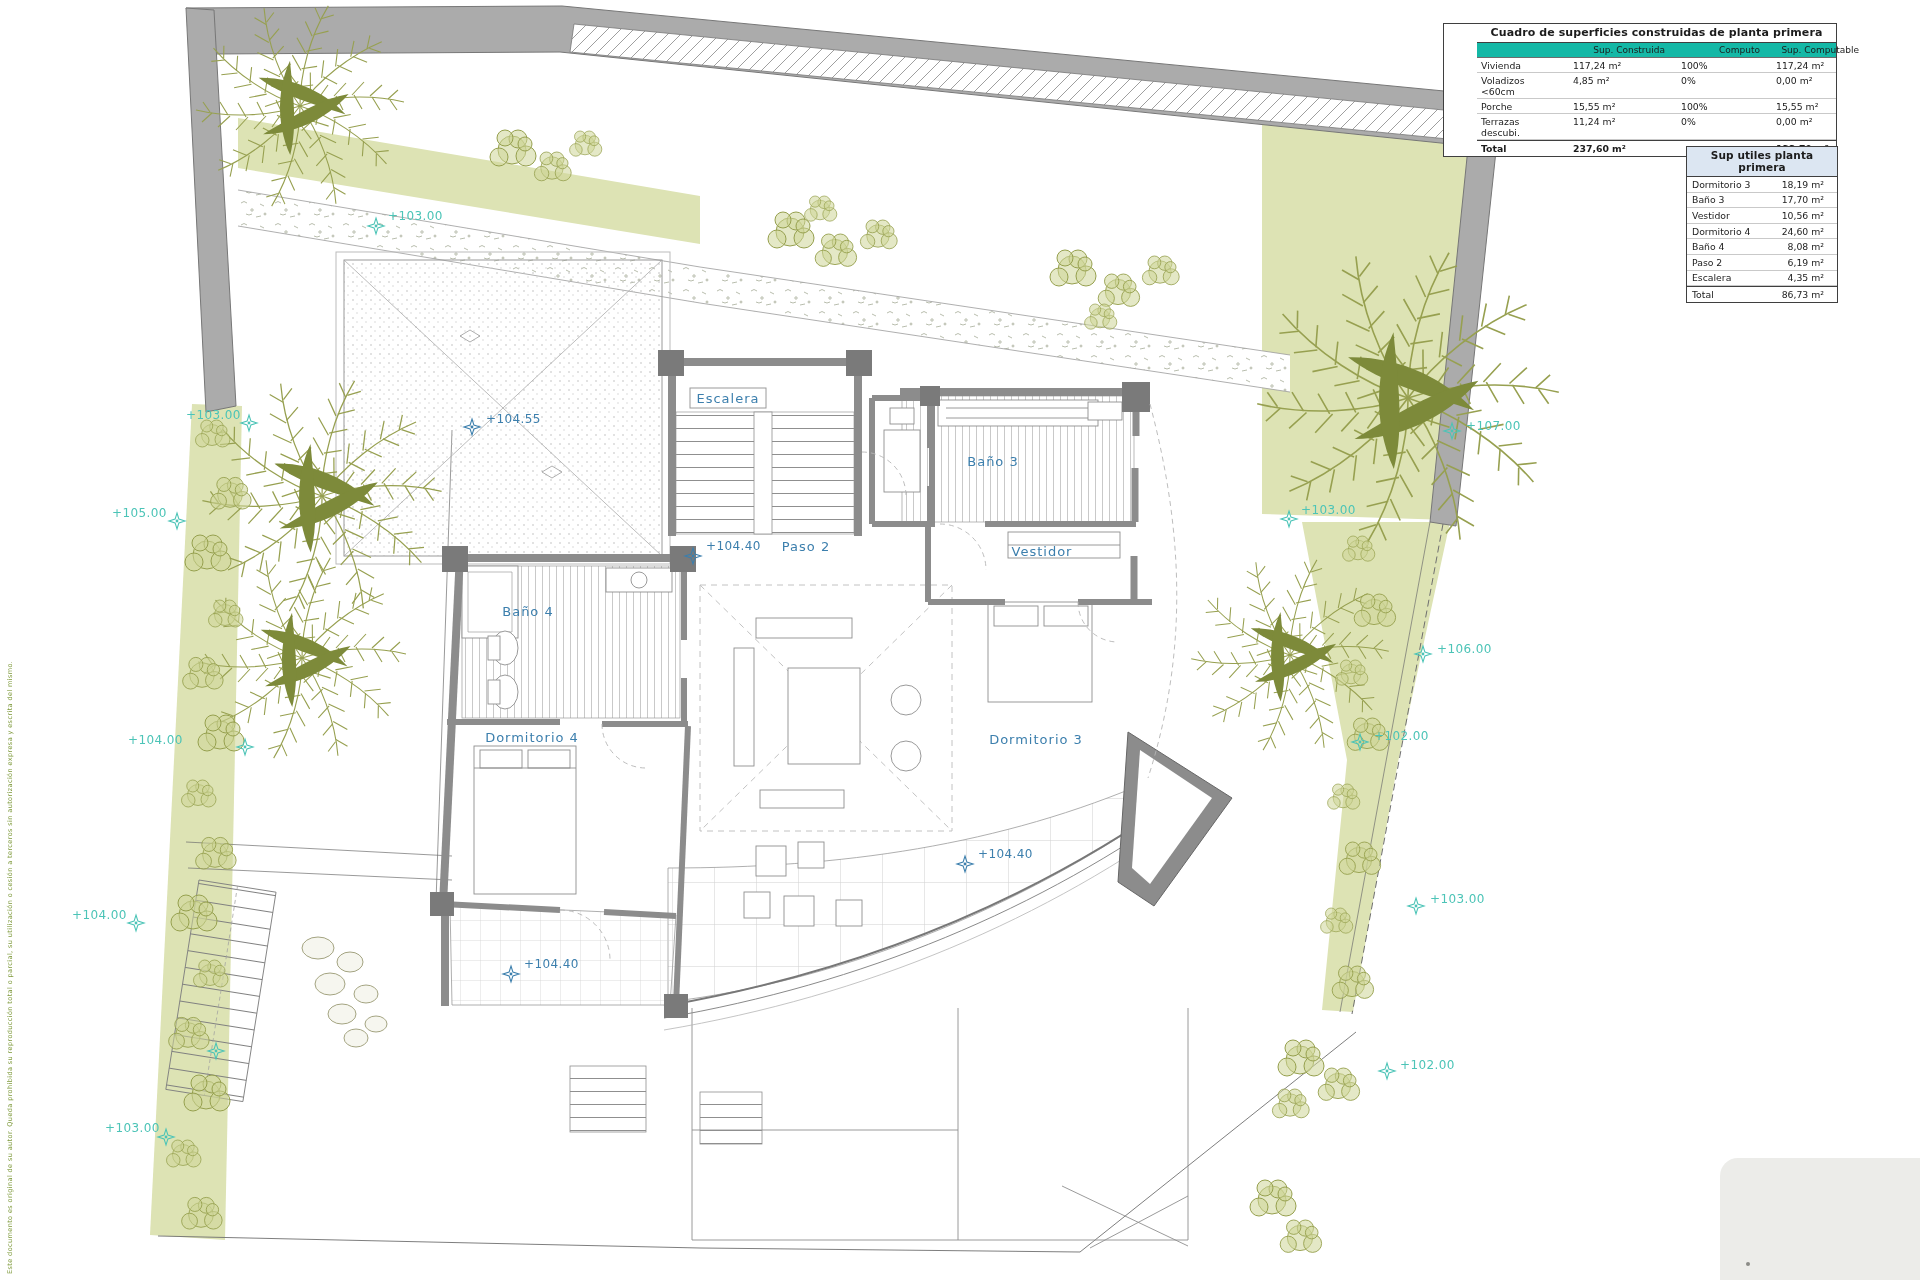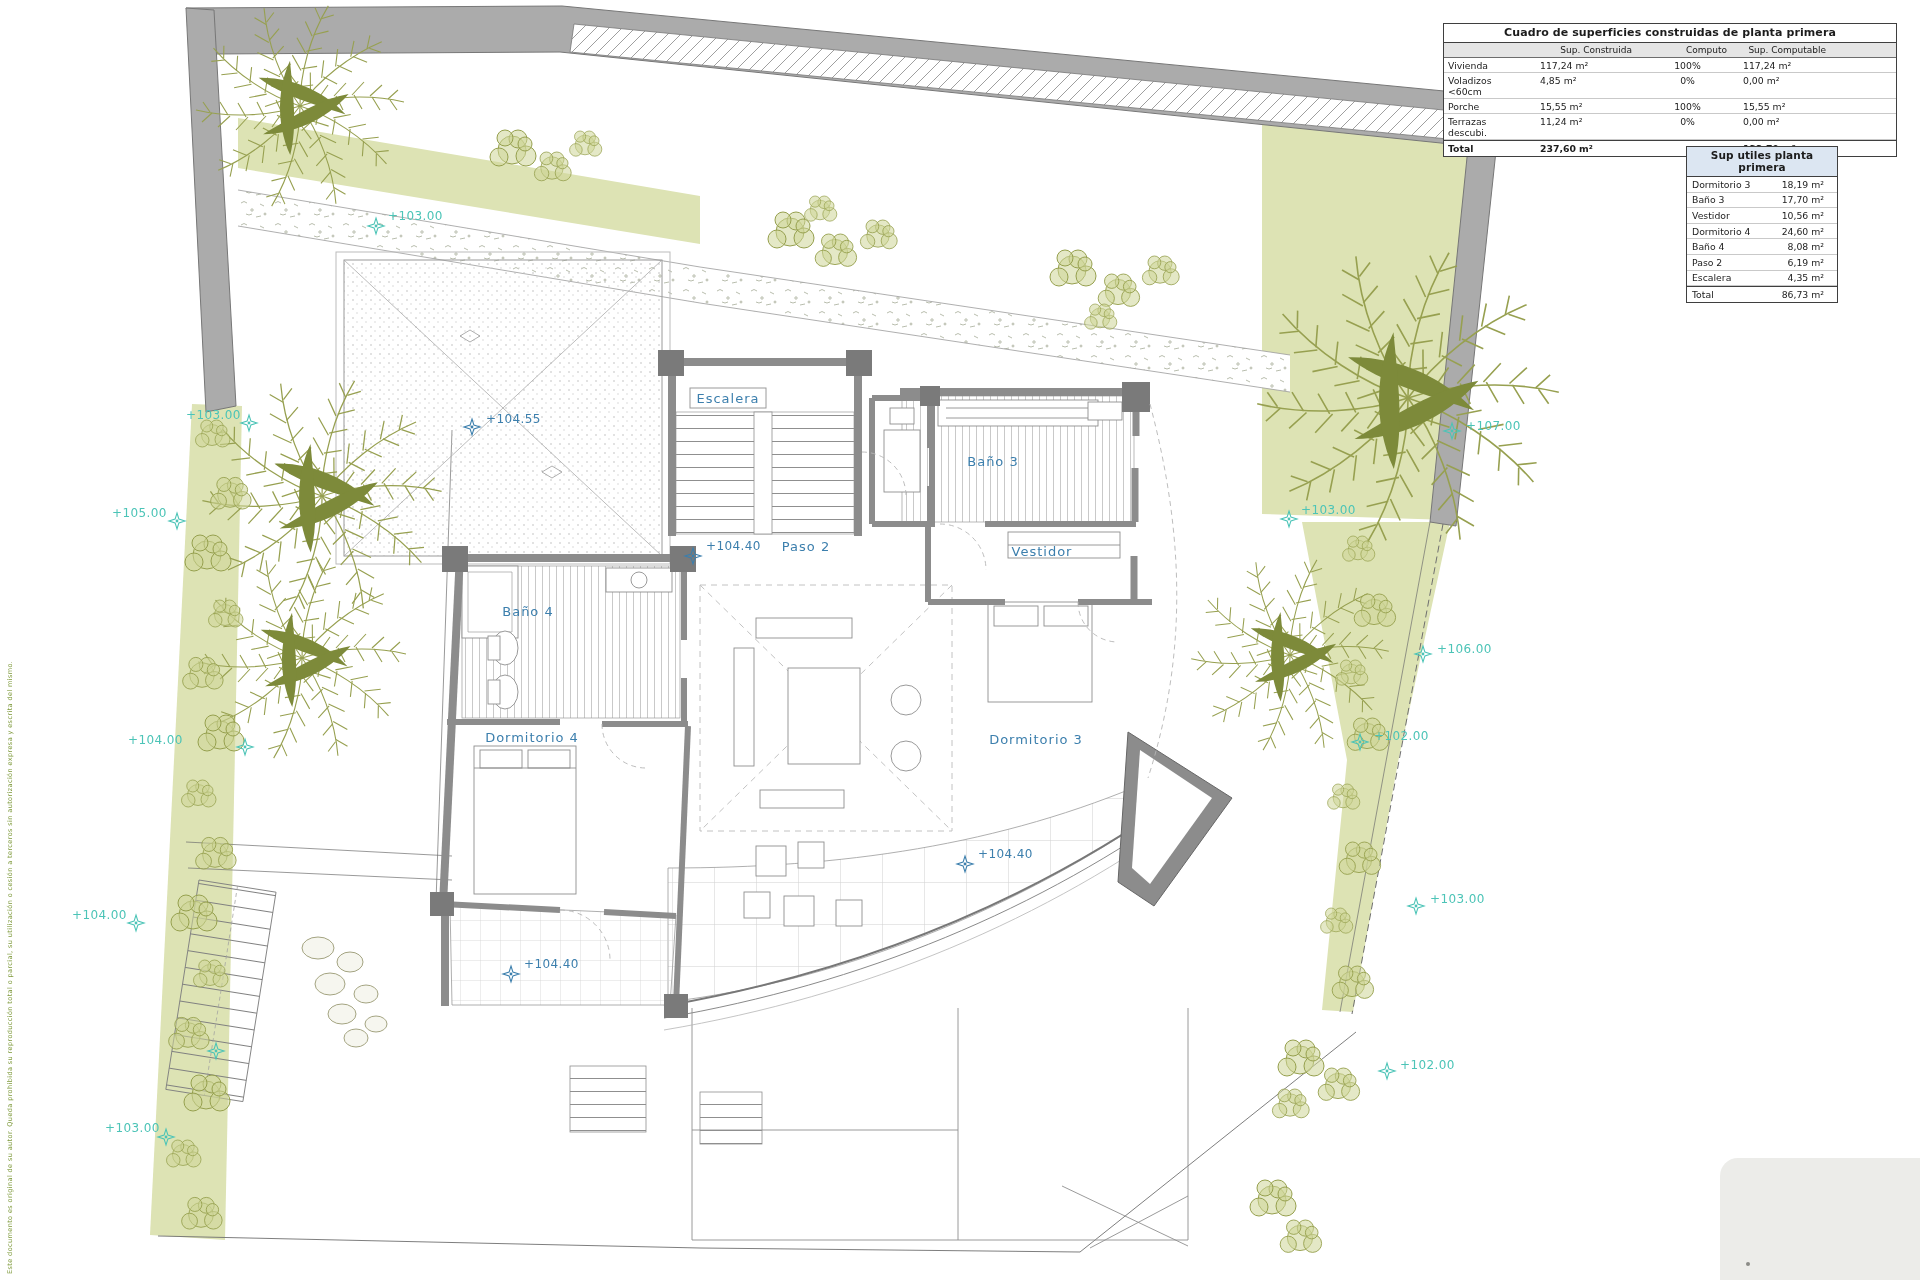--- a/index.html
+++ b/index.html
@@ -9,30 +9,30 @@
   svg text{user-select:none;}
   .room-label{fill:#3c7fad;font-size:13px;letter-spacing:1px;}
   .lvl-label{fill:#3c7fad;font-size:12px;letter-spacing:.4px;}
   .site-label{fill:#4cc4b7;font-size:12px;letter-spacing:.4px;}
 
   
   .tbl{position:absolute;background:#fff;border:1.5px solid #3f3f3f;
        font-size:9.3px;color:#1c1c1c;box-sizing:border-box;}
   .t-title{font-weight:bold;text-align:center;border-bottom:1.4px solid #3f3f3f;
        padding:2px 0 3px;font-size:11px;letter-spacing:.1px;}
-  .t1{left:1443px;top:23px;width:454px;}
+  .t1{left:1443px;top:23px;width:394px;padding-left:33px;}
   .t1 .hdr{display:grid;grid-template-columns:92px 108px 95px 99px;
-       background:#e5e5e5;border-bottom:1px solid #6d6d6d;font-size:9px;}
+       background:#14b8a6;border-bottom:1px solid #6d6d6d;font-size:9px;}
   .t1 .hdr div{padding:2px 12px 2px 4px;text-align:right;}
   .t1 .row{display:grid;grid-template-columns:92px 108px 95px 99px;
        border-bottom:.5px solid #c9c9c9;}
   .t1 .row div{padding:1.5px 12px 1.5px 4px;}
   .t1 .lab{text-align:left;padding-left:4px!important;}
   .t1 .num{text-align:left;}
-  .t1 .pct{text-align:center;}
+  .t1 .pct{text-align:left;}
   .t1 .total{display:grid;grid-template-columns:92px 108px 95px 99px;
        border-top:1.6px solid #3f3f3f;font-weight:bold;}
   .t1 .total div{padding:2px 12px 2px 4px;}
   .t2{left:1686px;top:146px;width:152px;}
   .t2 .t-title{background:#dce6f2;font-size:10.5px;border-bottom:1px solid #3f3f3f;}
   .t2 .row{display:grid;grid-template-columns:86px 56px;border-bottom:.5px solid #c9c9c9;}
   .t2 .row div{padding:1.8px 3px 1.8px 5px;}
   .t2 .num{text-align:right;padding-right:5px!important;}
   .t2 .total{display:grid;grid-template-columns:86px 56px;border-top:1.4px solid #3f3f3f;}
   .t2 .total div{padding:2px 3px 2px 5px;}

